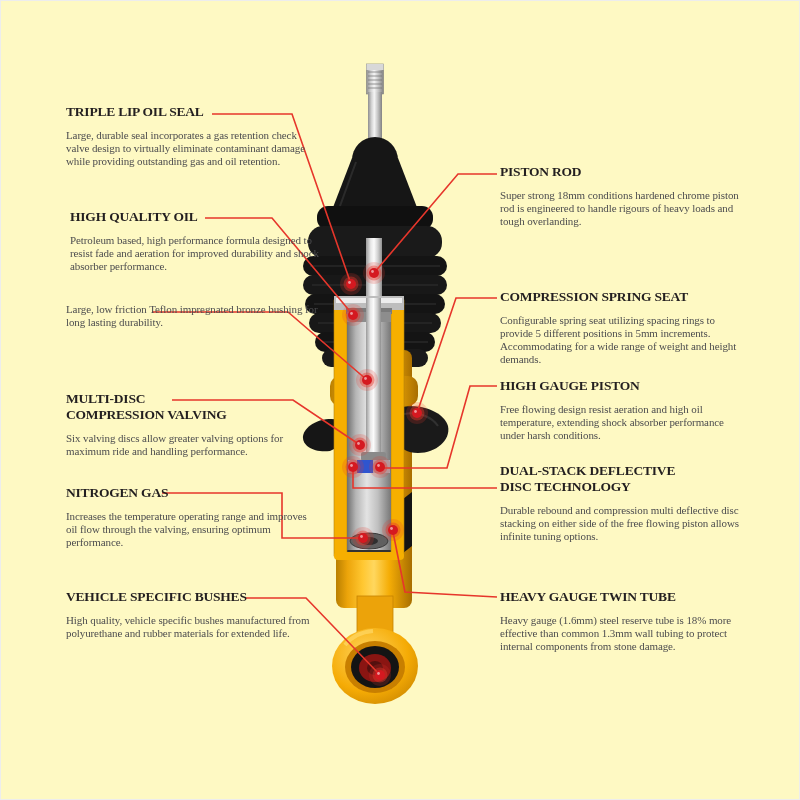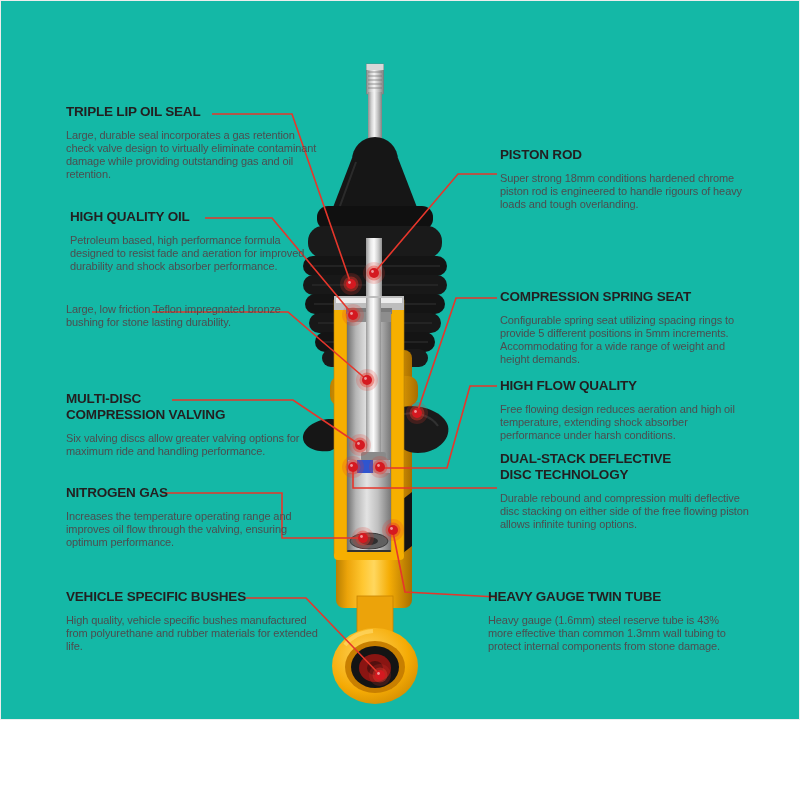--- a/index.html
+++ b/index.html
@@ -1,22 +1,22 @@
 <!DOCTYPE html>
 <html style="--red: #e6362b; --red-core: #d51920; --ink: #231f20; --body: #4d4d4f; --yellow: #f6af00;"><head>
 <meta charset="utf-8">
 <style>
   :root{
     --red:#e6362b; --red-core:#d51920; --ink:#231f20; --body:#4d4d4f;
     --yellow:#f6af00;
   }
   html,body{margin:0;padding:0;background:#fff;}
   .stage{
-    position:relative; width:800px; height:720px; background:#14b8a6;
-    font-family:Liberation Sans, sans-serif; overflow:hidden;
+    position:relative; width:800px; height:800px; background:#fef9c3;
+    font-family:Liberation Serif, serif; overflow:hidden;
     outline:1px solid #ededed; outline-offset:-1px;
   }
   .callout{position:absolute;}
   .callout h3{
     margin:0 0 9px 0; font-size:13.5px; line-height:16px; font-weight:bold;
     color:var(--ink); letter-spacing:-0.2px; white-space:pre-line;
   }
   .callout p{
     margin:0; font-size:11px; line-height:13px; color:var(--body);
     letter-spacing:-0.1px;
@@ -226,51 +226,51 @@
 
   <div class="callout" style="left:66px;top:104px;width:254px">
     <h3>TRIPLE LIP OIL SEAL</h3>
     <p>Large, durable seal incorporates a gas retention check valve design to virtually eliminate contaminant damage while providing outstanding gas and oil retention.</p>
   </div>
   <div class="callout" style="left:70px;top:209px;width:254px">
     <h3>HIGH QUALITY OIL</h3>
     <p>Petroleum based, high performance formula designed to resist fade and aeration for improved durability and shock absorber performance.</p>
   </div>
   <div class="callout" style="left:66px;top:303px;width:254px">
-    <p>Large, low friction Teflon impregnated bronze bushing for stone lasting durability.</p>
+    <p>Large, low friction Teflon impregnated bronze bushing for long lasting durability.</p>
   </div>
   <div class="callout" style="left:66px;top:391px;width:254px">
     <h3>MULTI-DISC
 COMPRESSION VALVING</h3>
     <p>Six valving discs allow greater valving options for maximum ride and handling performance.</p>
   </div>
   <div class="callout" style="left:66px;top:485px;width:254px">
     <h3>NITROGEN GAS</h3>
     <p>Increases the temperature operating range and improves oil flow through the valving, ensuring optimum performance.</p>
   </div>
   <div class="callout" style="left:66px;top:589px;width:254px">
     <h3>VEHICLE SPECIFIC BUSHES</h3>
     <p>High quality, vehicle specific bushes manufactured from polyurethane and rubber materials for extended life.</p>
   </div>
 
-  <div class="callout" style="left:500px;top:147px;width:250px">
+  <div class="callout" style="left:500px;top:164px;width:250px">
     <h3>PISTON ROD</h3>
     <p>Super strong 18mm conditions hardened chrome piston rod is engineered to handle rigours of heavy loads and tough overlanding.</p>
   </div>
   <div class="callout" style="left:500px;top:289px;width:250px">
     <h3>COMPRESSION SPRING SEAT</h3>
     <p>Configurable spring seat utilizing spacing rings to provide 5 different positions in 5mm increments. Accommodating for a wide range of weight and height demands.</p>
   </div>
   <div class="callout" style="left:500px;top:378px;width:250px">
-    <h3>HIGH FLOW QUALITY</h3>
-    <p>Free flowing design reduces aeration and high oil temperature, extending shock absorber performance under harsh conditions.</p>
-  </div>
-  <div class="callout" style="left:500px;top:451px;width:250px">
+    <h3>HIGH GAUGE PISTON</h3>
+    <p>Free flowing design resist aeration and high oil temperature, extending shock absorber performance under harsh conditions.</p>
+  </div>
+  <div class="callout" style="left:500px;top:463px;width:250px">
     <h3>DUAL-STACK DEFLECTIVE
 DISC TECHNOLOGY</h3>
     <p>Durable rebound and compression multi deflective disc stacking on either side of the free flowing piston allows infinite tuning options.</p>
   </div>
-  <div class="callout" style="left:488px;top:589px;width:250px">
+  <div class="callout" style="left:500px;top:589px;width:250px">
     <h3>HEAVY GAUGE TWIN TUBE</h3>
-    <p>Heavy gauge (1.6mm) steel reserve tube is 43% more effective than common 1.3mm wall tubing to protect internal components from stone damage.</p>
+    <p>Heavy gauge (1.6mm) steel reserve tube is 18% more effective than common 1.3mm wall tubing to protect internal components from stone damage.</p>
   </div>
 
 </div>
 
 </body></html>

